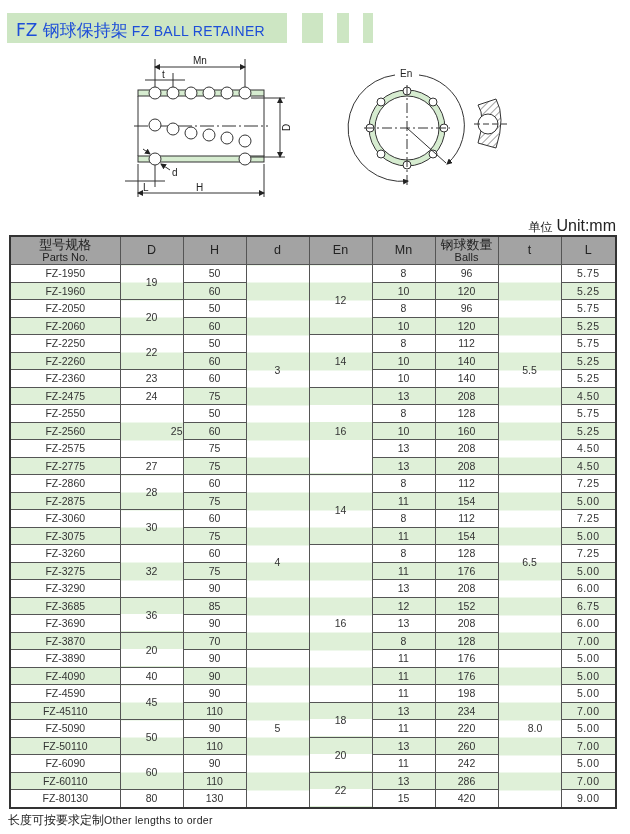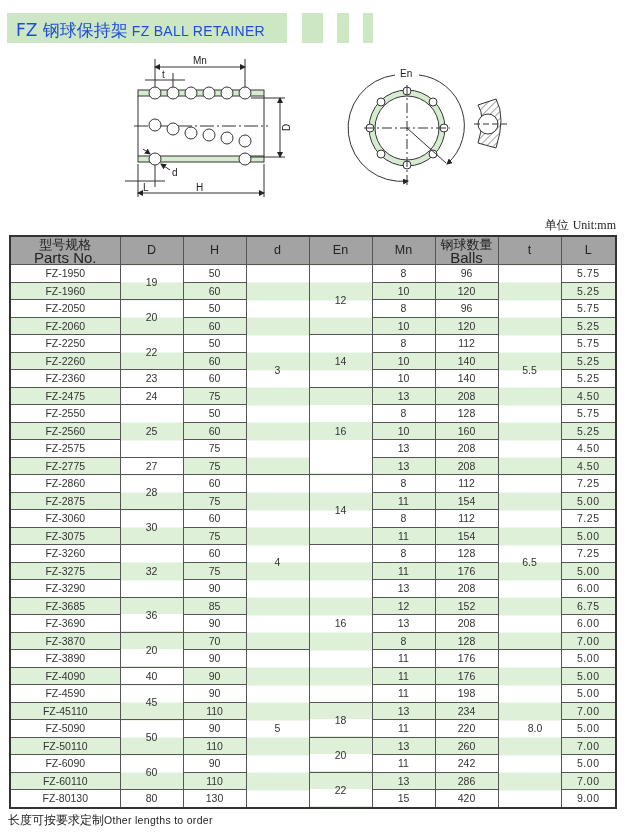--- a/index.html
+++ b/index.html
@@ -4,27 +4,27 @@
 <style>
   html, body { margin: 0; padding: 0; background: #ffffff; }
   body { width: 630px; height: 834px; position: relative; overflow: hidden;
          font-family: "DejaVu Sans", "Liberation Sans", sans-serif; color: #222; }
   .title-bar { position: absolute; left: 7px; top: 13px; width: 280px; height: 30px; background: #cde6c3; }
   .title-text { position: absolute; left: 16px; top: 19px; font-size: 17px; color: #1d4ed8; white-space: nowrap; }
   .title-text .en { font-family: "Liberation Sans", sans-serif; font-size: 14px; margin-left: 4px; letter-spacing: 0.3px; }
   .deco { position: absolute; top: 13px; height: 30px; background: #cde6c3; }
   .diagram { position: absolute; left: 0; top: 45px; }
   .unit { position: absolute; right: 14px; top: 217px; font-size: 12px; white-space: nowrap; }
-  .unit .en { font-family: Liberation Serif, serif; font-size: 12px; }
+  .unit .en { font-family: Liberation Sans, sans-serif; font-size: 16px; }
   table.spec { position: absolute; left: 9px; top: 235px; width: 606px; border-collapse: collapse;
                border: 2px solid #333; font-family: "Liberation Sans", sans-serif; font-size: 10.5px; table-layout: fixed; }
   table.spec th { background: #a3a3a3; font-weight: normal; height: 27px; border: 1px solid #555; padding: 0;
                   font-size: 12.5px; color: #222; line-height: 13px; }
   table.spec th .cn { font-family: "DejaVu Sans", sans-serif; font-size: 13px; display: block; }
-  table.spec th .sub { font-size: 15px; display: block; }
+  table.spec th .sub { font-size: 11px; display: block; }
   table.spec td { height: 16.5px; border-left: 1px solid #555; border-right: 1px solid #555; border-top: 1px solid #555; border-bottom: 1px solid #555;
                   text-align: center; padding: 0; color: #333; }
   table.spec tr.g td.s { background: #dff0d8; }
   table.spec td.m { background-image: repeating-linear-gradient(to bottom, #ffffff 0px, #ffffff 17.5px, #dff0d8 17.5px, #dff0d8 35px);
                     border-top: 1px solid #555; border-bottom: 1px solid #555; }
   table.spec td.l { letter-spacing: 0.5px; }
   .footnote { position: absolute; left: 8px; top: 812px; font-size: 12px; white-space: nowrap; }
   .footnote .en { font-family: "Liberation Sans", sans-serif; font-size: 10.5px; letter-spacing: 0.3px; }
 </style>
 </head>
@@ -221,21 +221,21 @@
         <td class="s">FZ-2475</td>
         <td class="m" rowspan="1" style="background-position: 0px -17.5px;">24</td>
         <td class="s">75</td>
         <td class="m" rowspan="5" style="background-position: 0px -17.5px;">16</td>
         <td class="s">13</td>
         <td class="s">208</td>
         <td class="s l">4.50</td>
       </tr>
       <tr>
         <td class="s">FZ-2550</td>
-        <td class="m" rowspan="3" style="background-position: 0px 0px;">25</td>
+        <td class="m" rowspan="3" style="background-position: 0px 0px; text-align: right;">25</td>
         <td class="s">50</td>
         <td class="s">8</td>
         <td class="s">128</td>
         <td class="s l">5.75</td>
       </tr>
       <tr class="g">
         <td class="s">FZ-2560</td>
         <td class="s">60</td>
         <td class="s">10</td>
         <td class="s">160</td>

